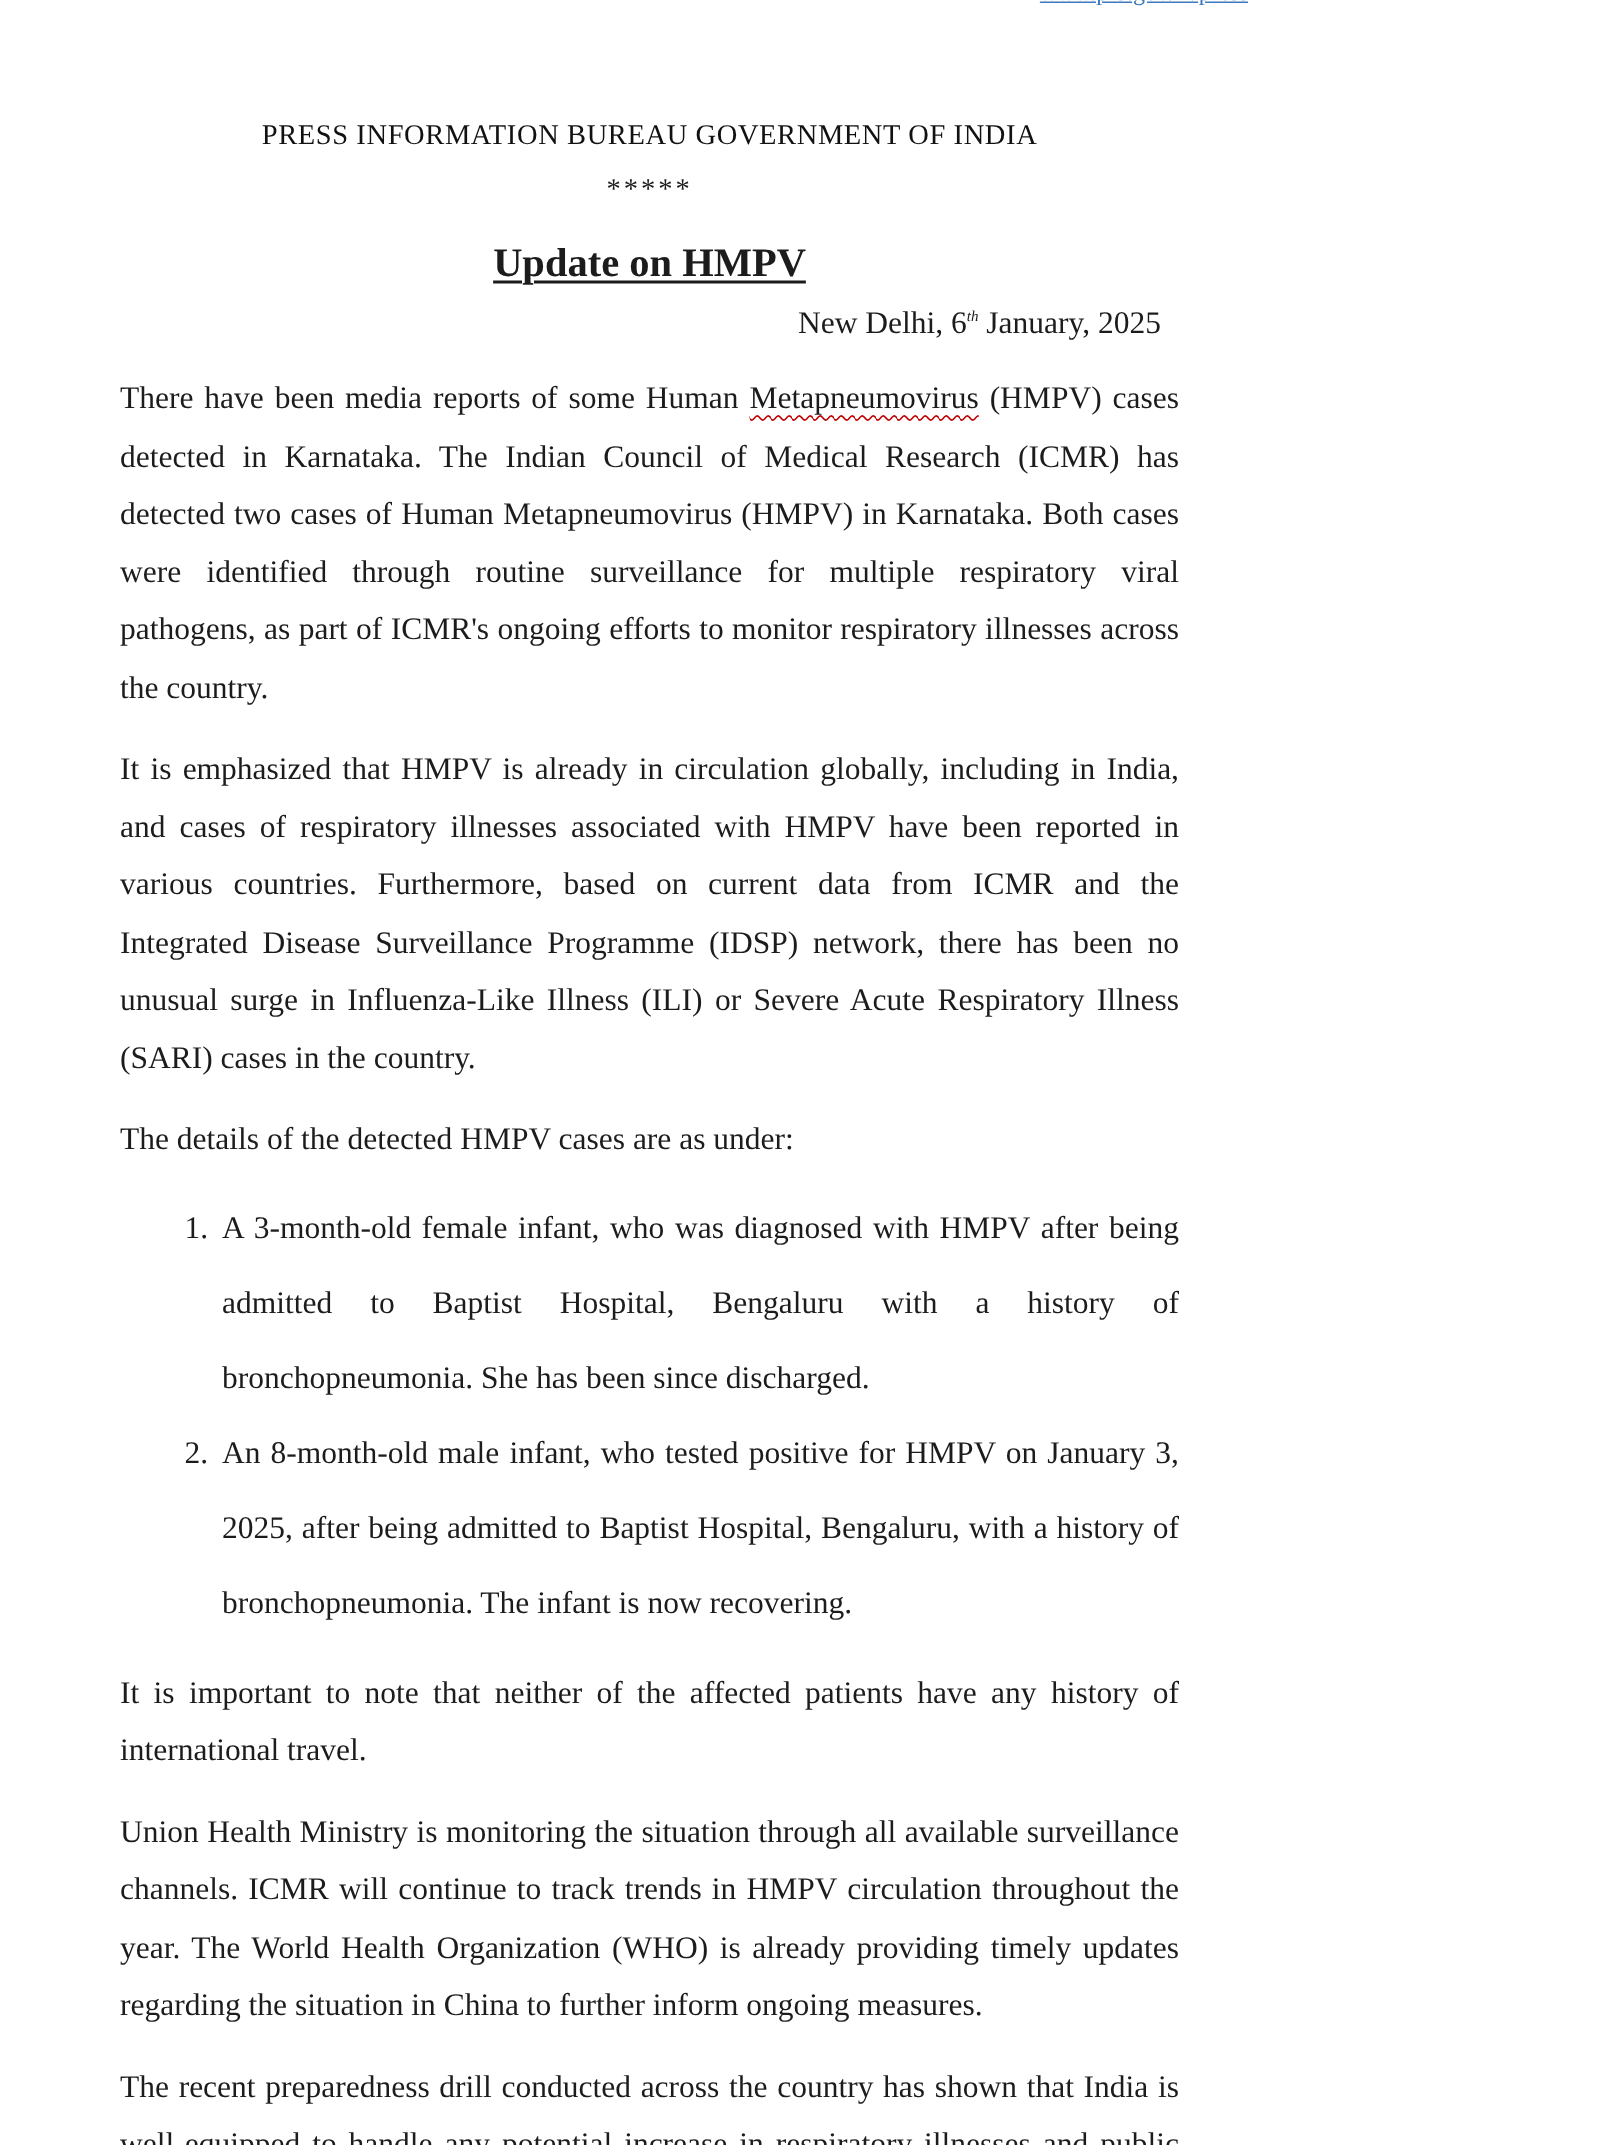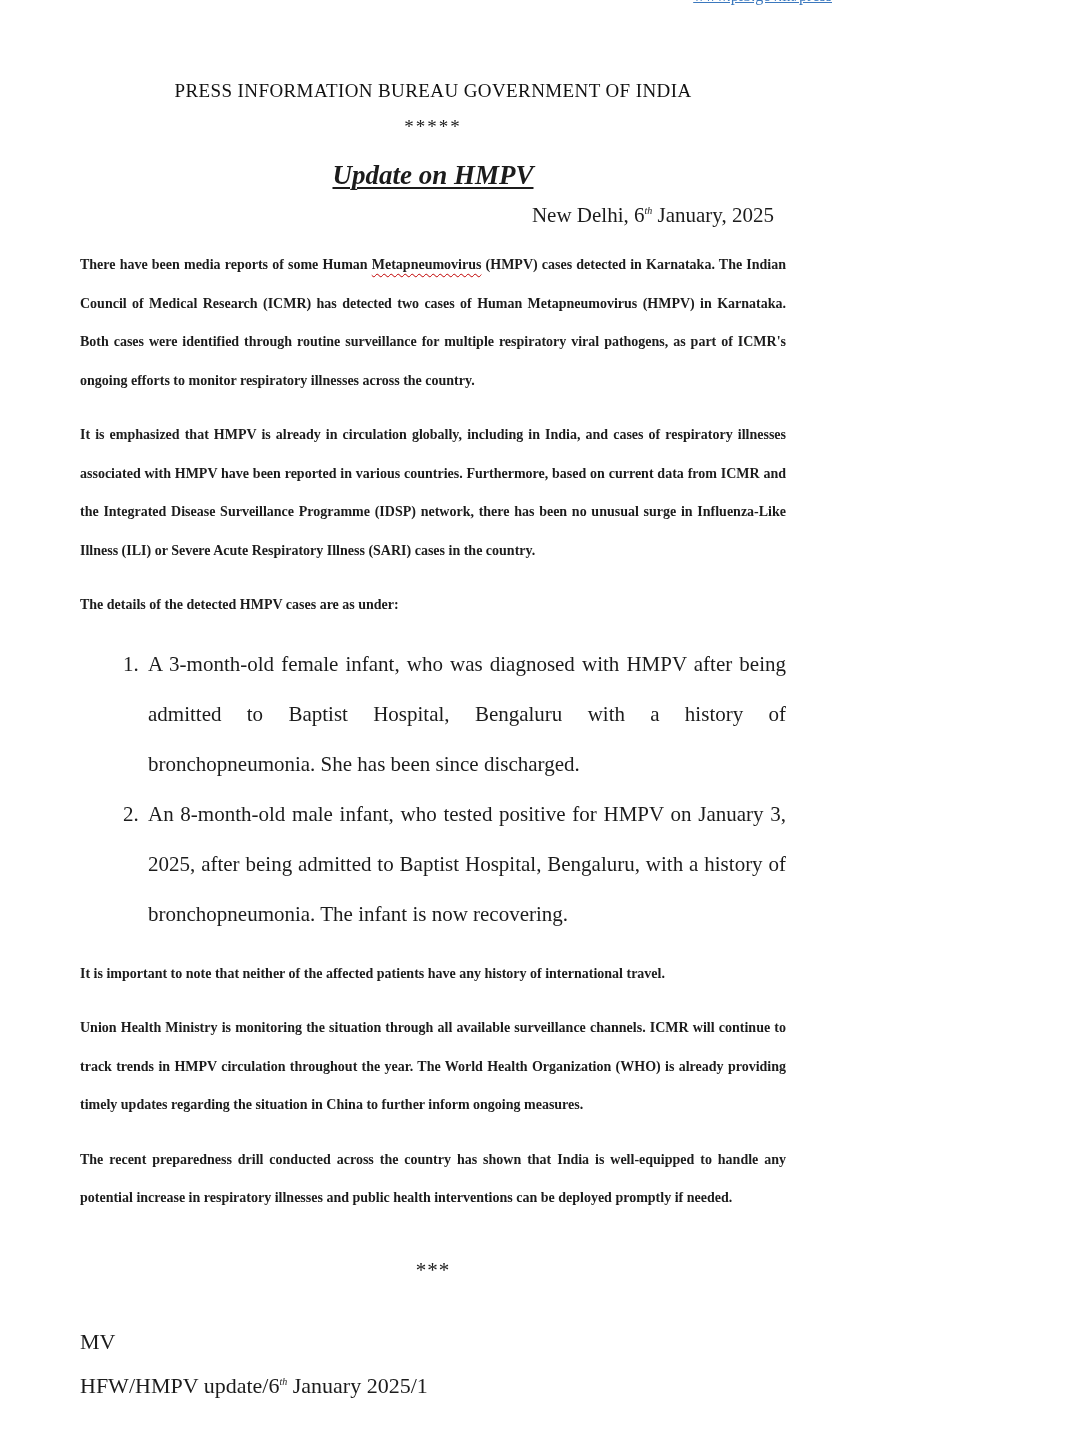--- a/index.html
+++ b/index.html
@@ -56,21 +56,20 @@
   .doc-title {
     margin-top: 22px;
     text-align: center;
     font-size: 27px;
     font-weight: bold;
   }
   .doc-title .u {
     text-decoration: underline;
     text-decoration-thickness: 2px;
     text-underline-offset: 3px;
-    font-style: italic;
   }
   .headline {
     margin-top: 16px;
     text-align: center;
     font-size: 24px;
     font-weight: bold;
     line-height: 46px;
     padding: 0 4px;
   }
   .subheadline {
@@ -80,25 +79,24 @@
     font-weight: bold;
     line-height: 34px;
   }
   .dateline {
     margin-top: 12px;
     text-align: right;
     font-size: 21px;
     padding-right: 12px;
   }
   p.body {
-    font-size: 14px;
+    font-size: 21px;
     line-height: 38.5px;
     text-align: justify;
     margin: 16px 0 0 0;
-    font-weight: bold;
   }
   p.body.first {
     margin-top: 18px;
   }
   .squiggle {
     text-decoration: underline wavy #c00000 1px;
     text-underline-offset: 4px;
   }
   ol.cases {
     margin: 14px 0 0 0;

